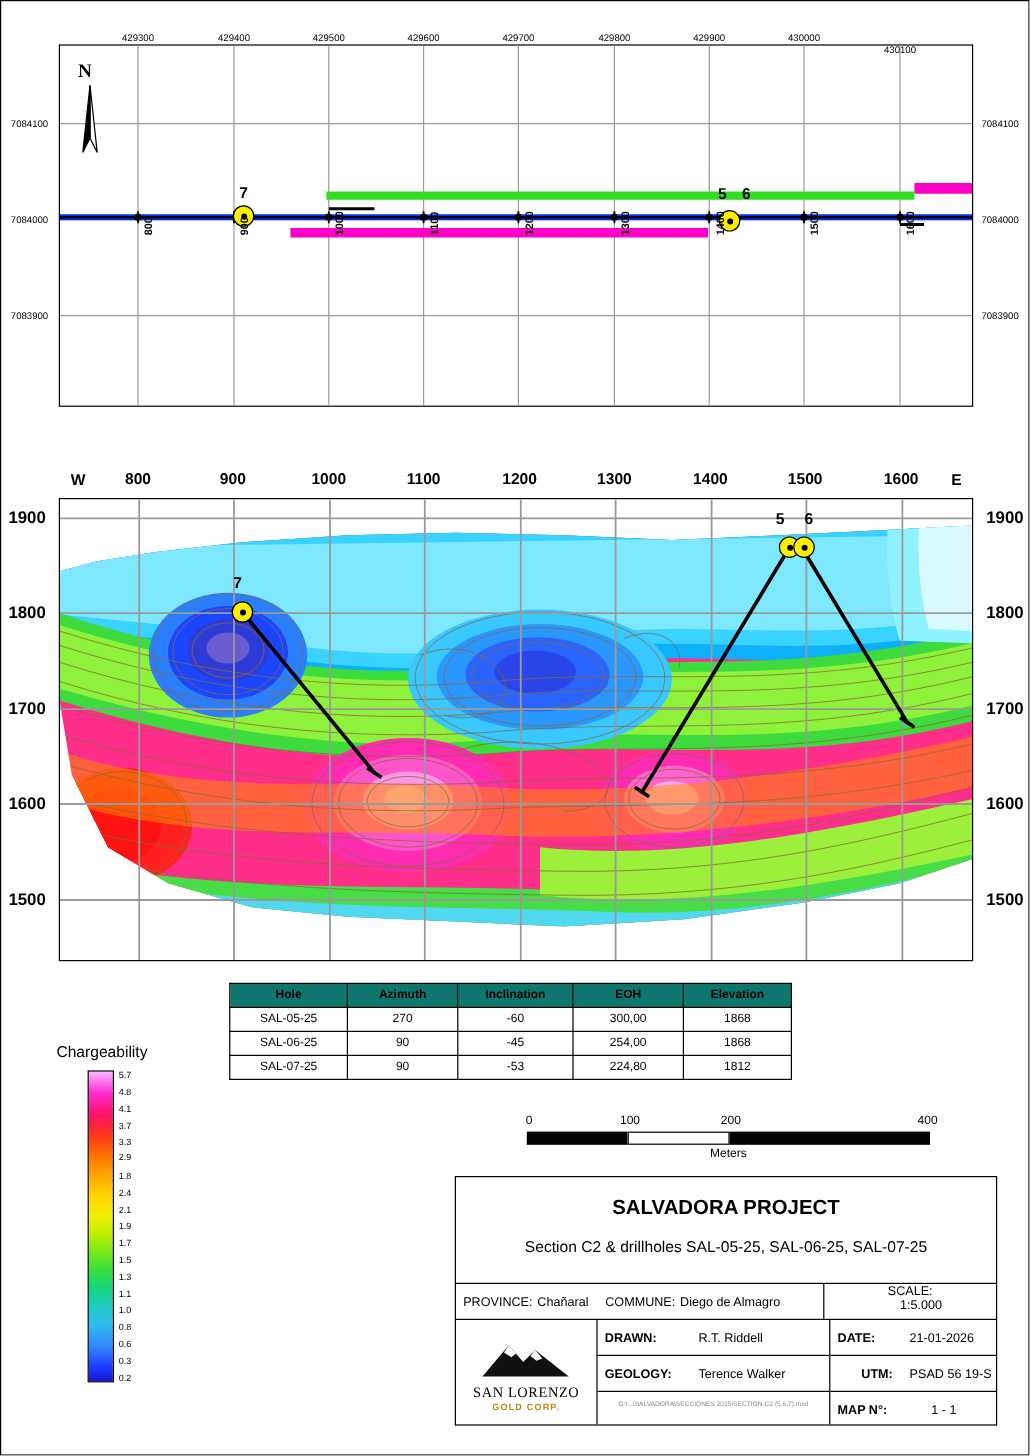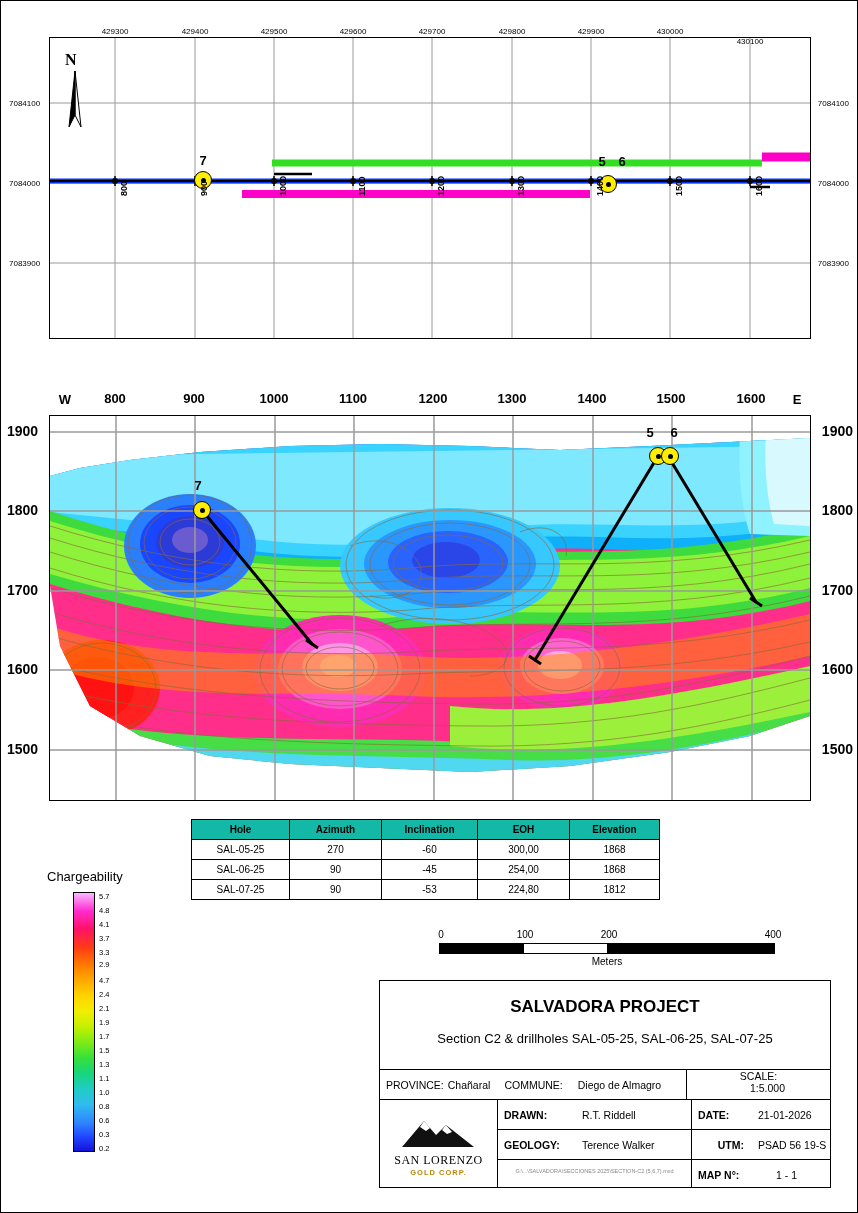--- a/index.html
+++ b/index.html
@@ -127,21 +127,21 @@
     left: 190px; top: 818px;
     border-collapse: collapse;
     font-size: 10px;
   }
   #hole-table th, #hole-table td {
     border: 1px solid #000;
     padding: 4px 6px;
     text-align: center;
   }
   #hole-table th {
-    background: #14b8a6;
+    background: #0f766e;
     font-weight: bold;
     font-size: 10px;
   }
   #hole-table td:first-child { text-align: center; }
 
   
   #legend {
     position: absolute;
     left: 42px; top: 868px;
     width: 170px;
@@ -607,21 +607,21 @@
              #30bbee 82%,
              #2f86ff 89%,
              #2040ff 95%,
              #1414d8 100%);"></div>
       <div class="legend-tick" style="top:4px;">5.7</div>
       <div class="legend-tick" style="top:18px;">4.8</div>
       <div class="legend-tick" style="top:32px;">4.1</div>
       <div class="legend-tick" style="top:46px;">3.7</div>
       <div class="legend-tick" style="top:60px;">3.3</div>
       <div class="legend-tick" style="top:72px;">2.9</div>
-      <div class="legend-tick" style="top:88px;">4.7</div>
+      <div class="legend-tick" style="top:88px;">1.8</div>
       <div class="legend-tick" style="top:102px;">2.4</div>
       <div class="legend-tick" style="top:116px;">2.1</div>
       <div class="legend-tick" style="top:130px;">1.9</div>
       <div class="legend-tick" style="top:144px;">1.7</div>
       <div class="legend-tick" style="top:158px;">1.5</div>
       <div class="legend-tick" style="top:172px;">1.3</div>
       <div class="legend-tick" style="top:186px;">1.1</div>
       <div class="legend-tick" style="top:200px;">1.0</div>
       <div class="legend-tick" style="top:214px;">0.8</div>
       <div class="legend-tick" style="top:228px;">0.6</div>
@@ -648,21 +648,21 @@
   <div id="titleblock">
     <div id="tb-title">SALVADORA PROJECT</div>
     <div id="tb-sub">Section C2 &amp; drillholes SAL-05-25, SAL-06-25, SAL-07-25</div>
 
     <div id="tb-rows">
       <div class="tb-row">
         <div class="tb-cell" style="width:306px;">
           <span class="b">PROVINCE:</span>
           <span style="padding-left:4px;">Chañaral</span>
           <span class="b" style="padding-left:14px;">COMMUNE:</span>
-          <span style="padding-left:4px;margin-left:11px;">Diego de Almagro</span>
+          <span style="padding-left:4px;">Diego de Almagro</span>
         </div>
         <div class="tb-cell tb-sep" style="flex:1;">
           <span class="b">SCALE:</span>
           <span style="padding-left:18px;">1:5.000</span>
         </div>
       </div>
     </div>
 
     <div id="tb-lower">
       <div id="tb-logo">

